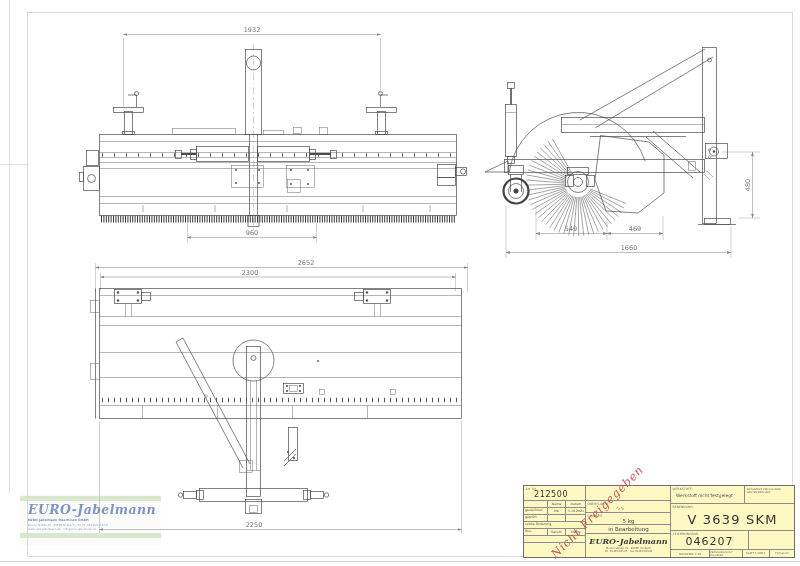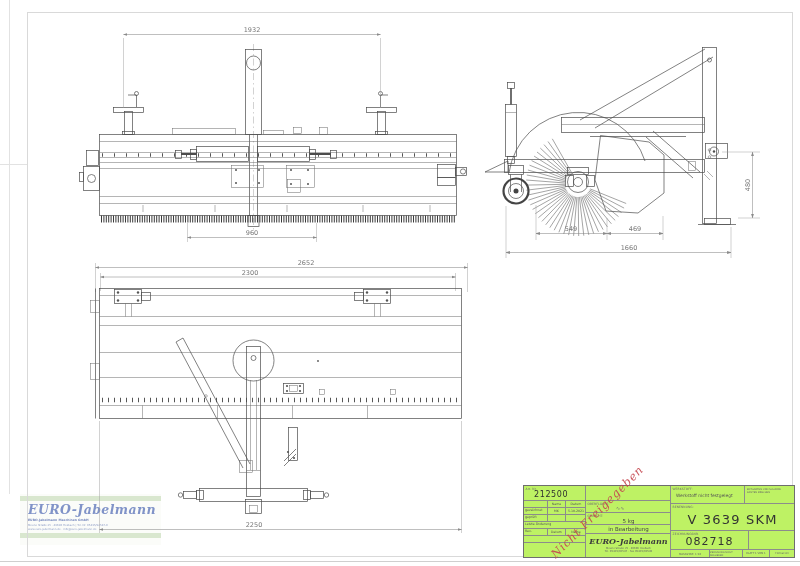--- a/index.html
+++ b/index.html
@@ -9,21 +9,21 @@
   svg .ln{stroke:#4c4c4c;stroke-width:.7;fill:none;}
   svg .lt{stroke:#6a6a6a;stroke-width:.5;fill:none;}
   svg .faint{stroke:#e2e2e2;stroke-width:1;fill:none;}
   svg .frame{stroke:#d9d9d9;stroke-width:1;fill:none;}
   svg .ext{stroke:#9a9a9a;stroke-width:.45;fill:none;}
   svg .dimln{stroke:#8a8a8a;stroke-width:.55;fill:none;}
   svg text.dim{font-family:"DejaVu Sans",sans-serif;font-size:6.5px;fill:#767676;text-anchor:middle;}
   svg .cl{stroke:#9a9a9a;stroke-width:.45;fill:none;stroke-dasharray:7 3 1.5 3;}
   #brush-fan line{stroke:#5a5a5a;stroke-width:.55;}
   
-  .tblock{position:absolute;left:523px;top:485px;width:270px;height:71px;background:#bef264;
+  .tblock{position:absolute;left:523px;top:485px;width:270px;height:71px;background:#fef9c3;
           border:1px solid #6e6e6e;color:#3f3f3f;z-index:3;}
   .tb{position:absolute;box-sizing:border-box;}
   .bR{border-right:1px solid #8c8c8c;} .bB{border-bottom:1px solid #8c8c8c;}
   .lab{position:absolute;left:1.5px;top:.8px;font-size:3px;color:#6b6b6b;letter-spacing:.1px;white-space:nowrap;}
   .t3{font-size:3.2px;color:#555;white-space:nowrap;}
   .cen{display:flex;align-items:center;justify-content:center;}
   .big{font-size:13px;letter-spacing:1.2px;color:#333;}
   .med{font-size:11px;letter-spacing:1px;color:#333;}
   .script{font-family:"DejaVu Serif","Liberation Serif",serif;font-style:italic;font-weight:bold;}
   
@@ -436,21 +436,21 @@
     <div class="tb" style="left:220px;top:0;width:50px;height:18px;border-left:1px solid #8c8c8c;">
       <div style="font-size:2.5px;color:#666;margin:2px 0 0 2px;">ENTGRATEN UND SCHARFE</div>
       <div style="font-size:2.5px;color:#666;margin-left:2px;">KANTEN BRECHEN</div>
     </div>
     <div class="tb bB" style="left:147px;top:18px;width:123px;height:27px;">
       <span class="lab">BENENNUNG:</span>
       <div class="cen big" style="position:absolute;left:0;top:5px;width:100%;height:20px;">V 3639 SKM</div>
     </div>
     <div class="tb" style="left:147px;top:45px;width:77px;height:18px;">
       <span class="lab">ZEICHNUNGSNR.</span>
-      <div class="cen med" style="position:absolute;left:0;top:3px;width:100%;height:14px;">082718</div>
+      <div class="cen med" style="position:absolute;left:0;top:3px;width:100%;height:14px;">046207</div>
     </div>
     <div class="tb" style="left:224px;top:45px;width:46px;height:18px;border-left:1px solid #8c8c8c;"></div>
     <div class="tb cen" style="left:147px;top:63px;width:38px;height:8px;border-top:1px solid #8c8c8c;font-size:2.7px;color:#666;">MASSSTAB: 1:10</div>
     <div class="tb cen" style="left:185px;top:63px;width:33px;height:8px;border-top:1px solid #8c8c8c;border-left:1px solid #8c8c8c;font-size:2.4px;color:#666;">ZEICHNUNG NICHT SKALIEREN</div>
     <div class="tb cen" style="left:218px;top:63px;width:27px;height:8px;border-top:1px solid #8c8c8c;border-left:1px solid #8c8c8c;font-size:2.6px;color:#666;">BLATT 1 VON 1</div>
     <div class="tb cen" style="left:245px;top:63px;width:25px;height:8px;border-top:1px solid #8c8c8c;border-left:1px solid #8c8c8c;font-size:2.6px;color:#666;">Format A3</div>
   </div>
 
   <div class="stamp">Nicht Freigegeben</div>
 </div>

